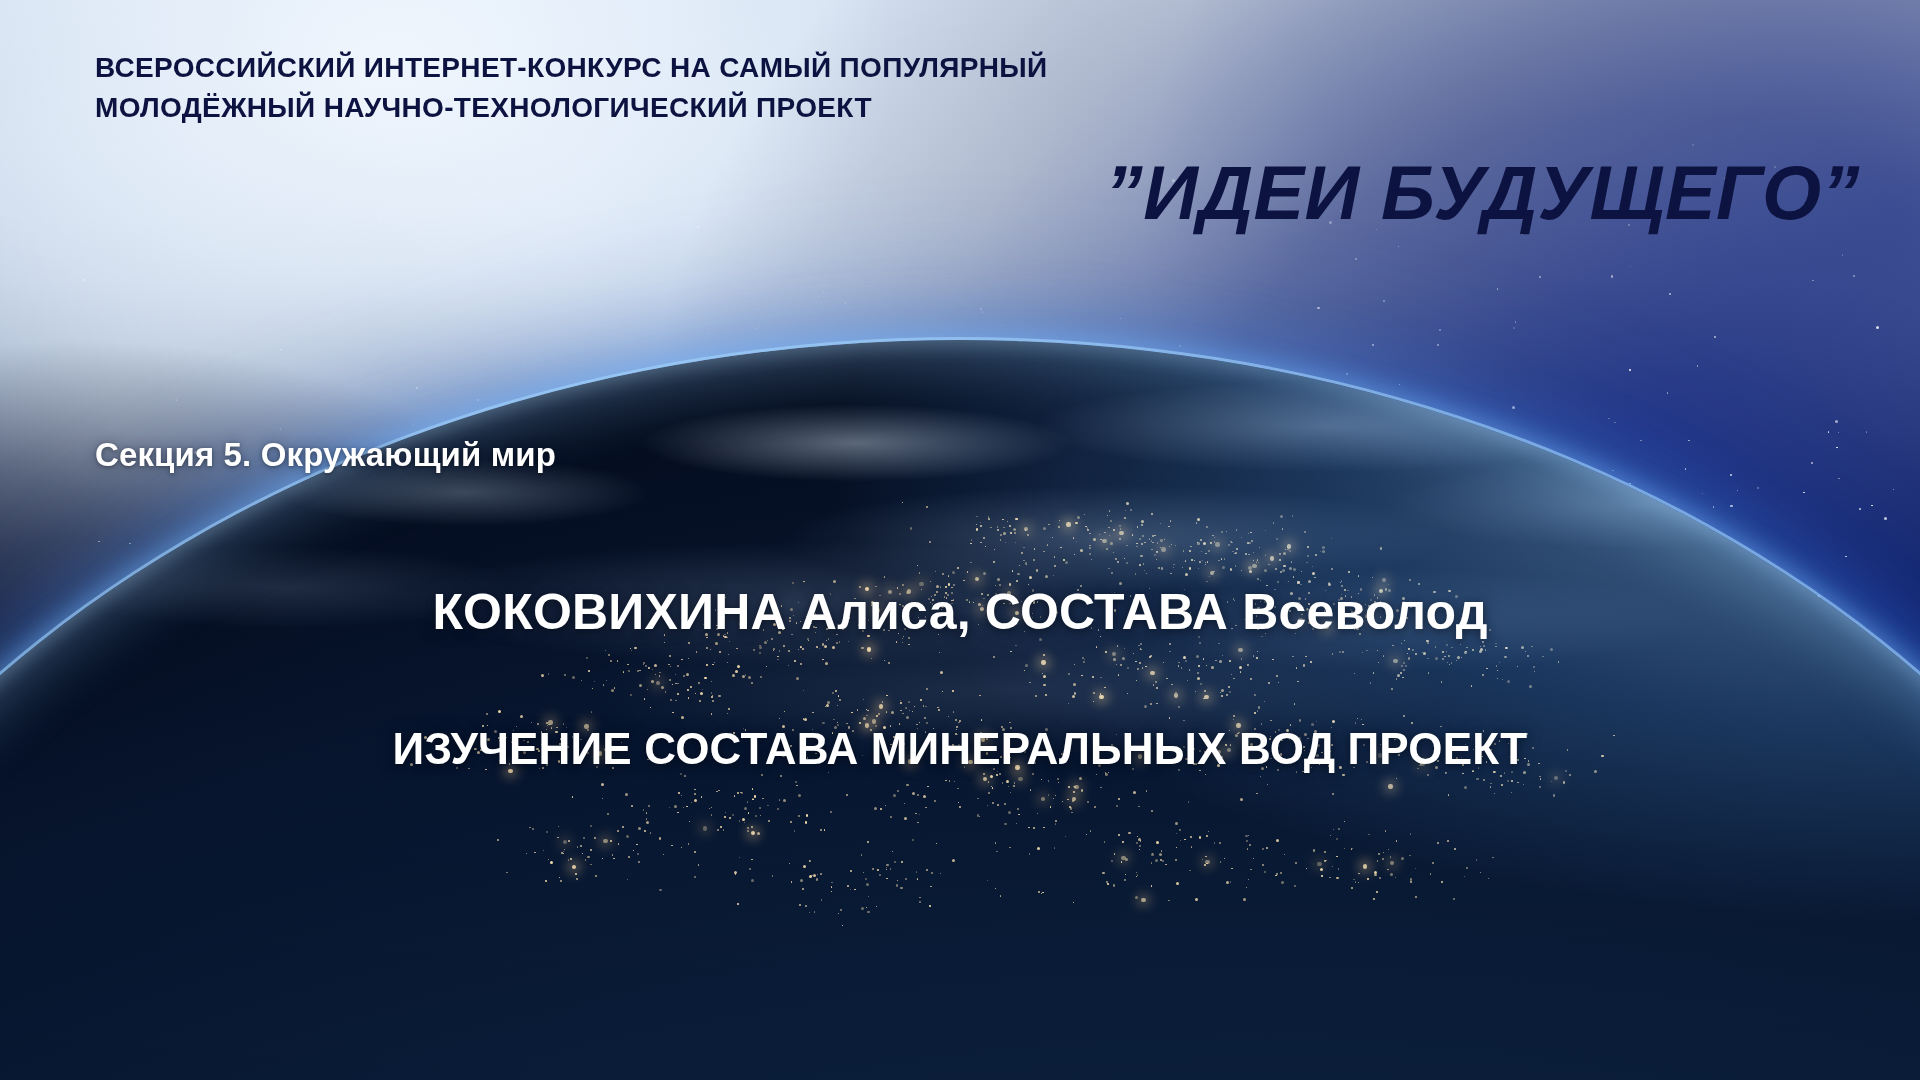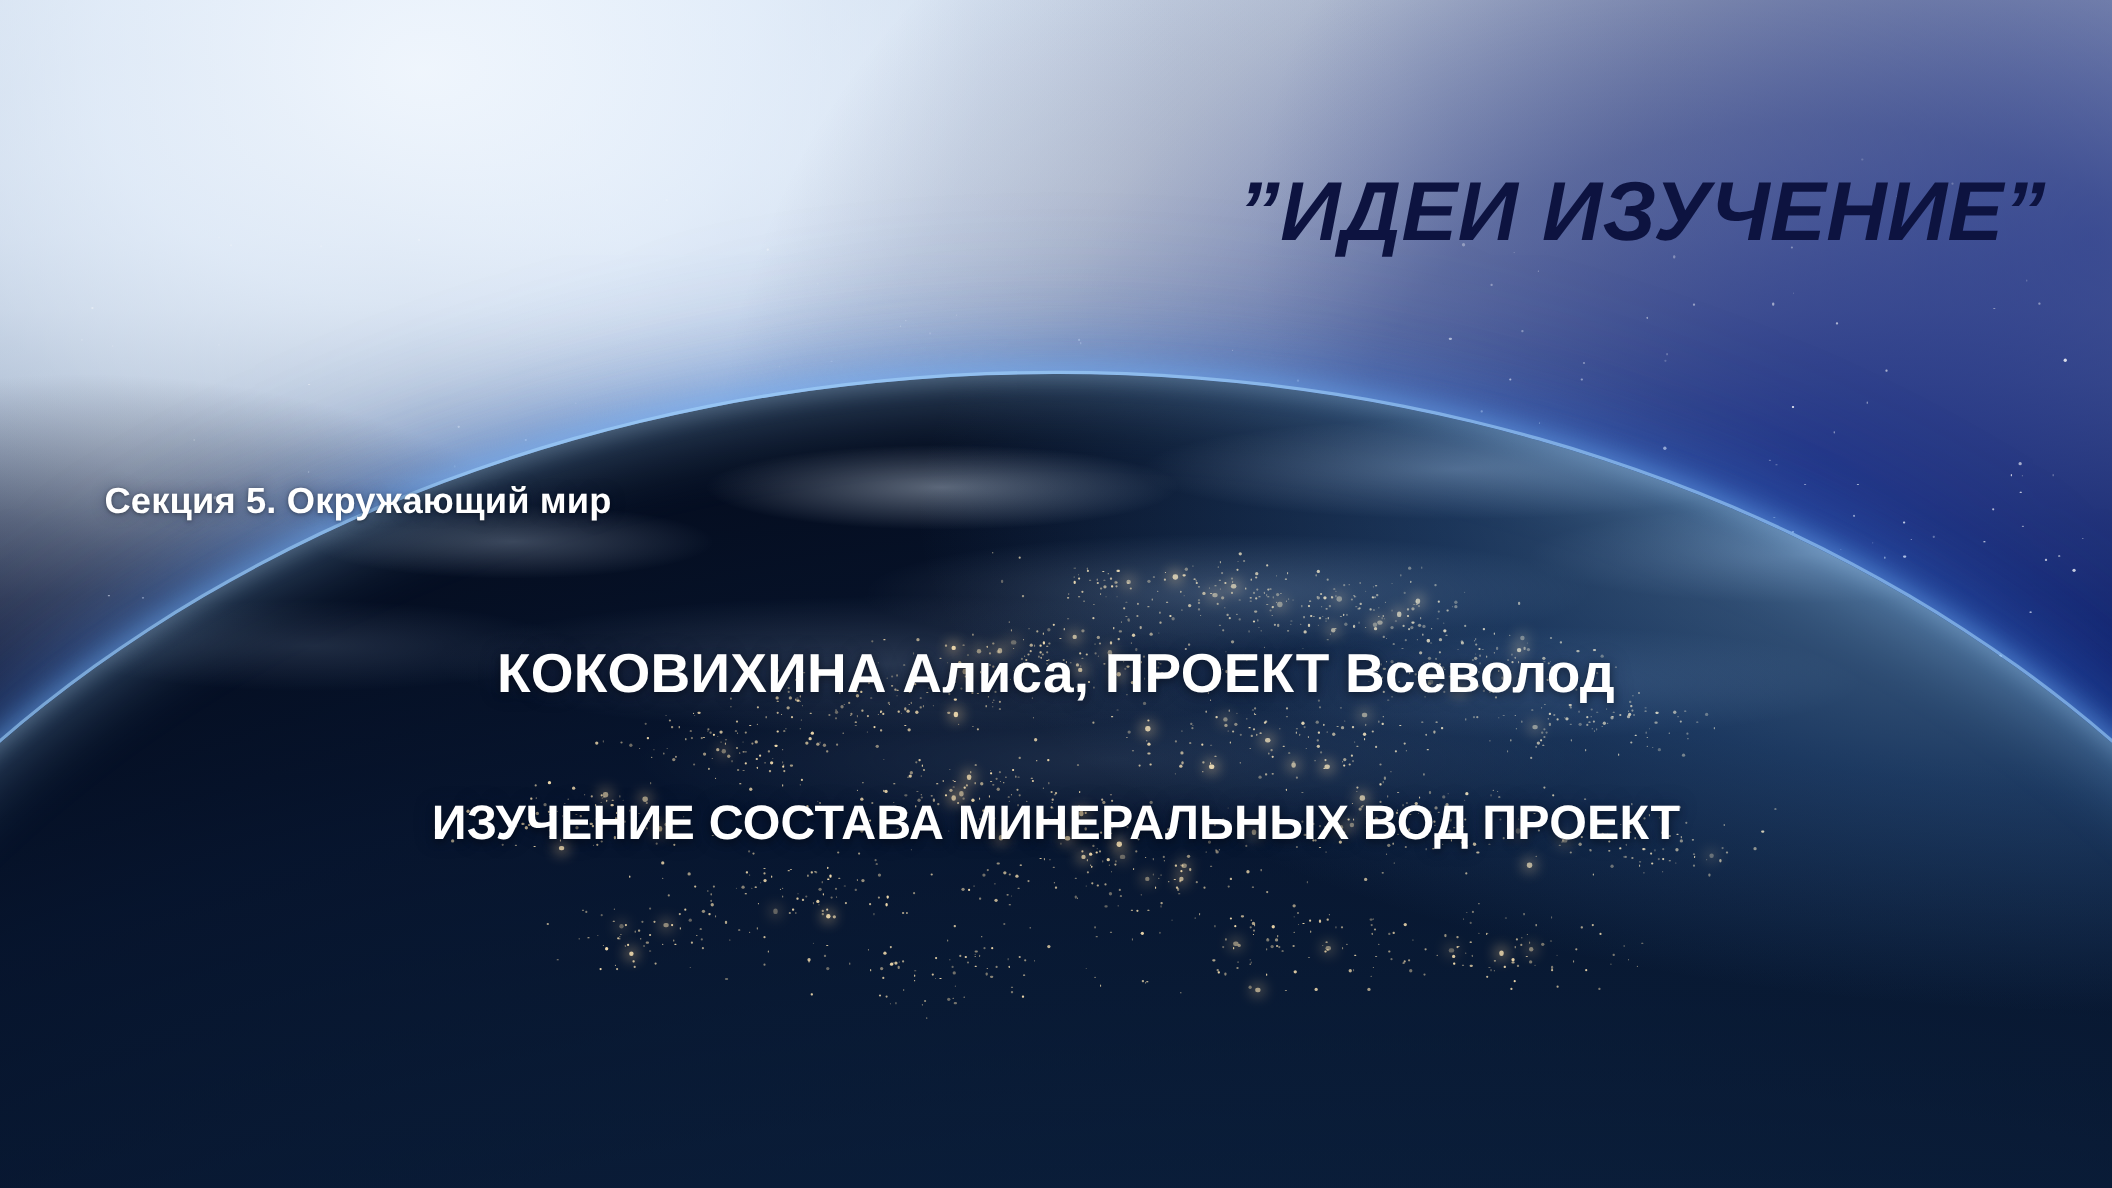--- a/index.html
+++ b/index.html
@@ -2424,22 +2424,24 @@
         <i style="left:68.36%;top:24.38%;width:1.4px;height:1.4px;opacity:0.65;"></i>
         <i style="left:66.24%;top:25.16%;width:2.1px;height:2.1px;opacity:0.58;"></i>
         <i style="left:62.31%;top:25.84%;width:2.1px;height:2.1px;opacity:0.60;"></i>
         <i style="left:67.29%;top:26.14%;width:2.1px;height:2.1px;opacity:0.47;"></i>
         <i style="left:64.01%;top:24.82%;width:1.4px;height:1.4px;opacity:0.60;"></i>
       </div>
     <div class="earth-glow-right"></div>
     <div class="earth-limb"></div>
   </div>
 
+  <div class="kicker">ВСЕРОССИЙСКИЙ ИНТЕРНЕТ-КОНКУРС НА САМЫЙ ПОПУЛЯРНЫЙ
+МОЛОДЁЖНЫЙ НАУЧНО-ТЕХНОЛОГИЧЕСКИЙ ПРОЕКТ</div>
 
-  <div class="main-title">”ИДЕИ ИЗУЧЕНИЕ”</div>
+  <div class="main-title">”ИДЕИ БУДУЩЕГО”</div>
 
   <div class="section-line">Секция 5. Окружающий мир</div>
 
-  <div class="authors">КОКОВИХИНА Алиса, ПРОЕКТ Всеволод</div>
+  <div class="authors">КОКОВИХИНА Алиса, СОСТАВА Всеволод</div>
 
   <div class="project-title">ИЗУЧЕНИЕ СОСТАВА МИНЕРАЛЬНЫХ ВОД ПРОЕКТ</div>
 
 </div>
 
 </body></html>

